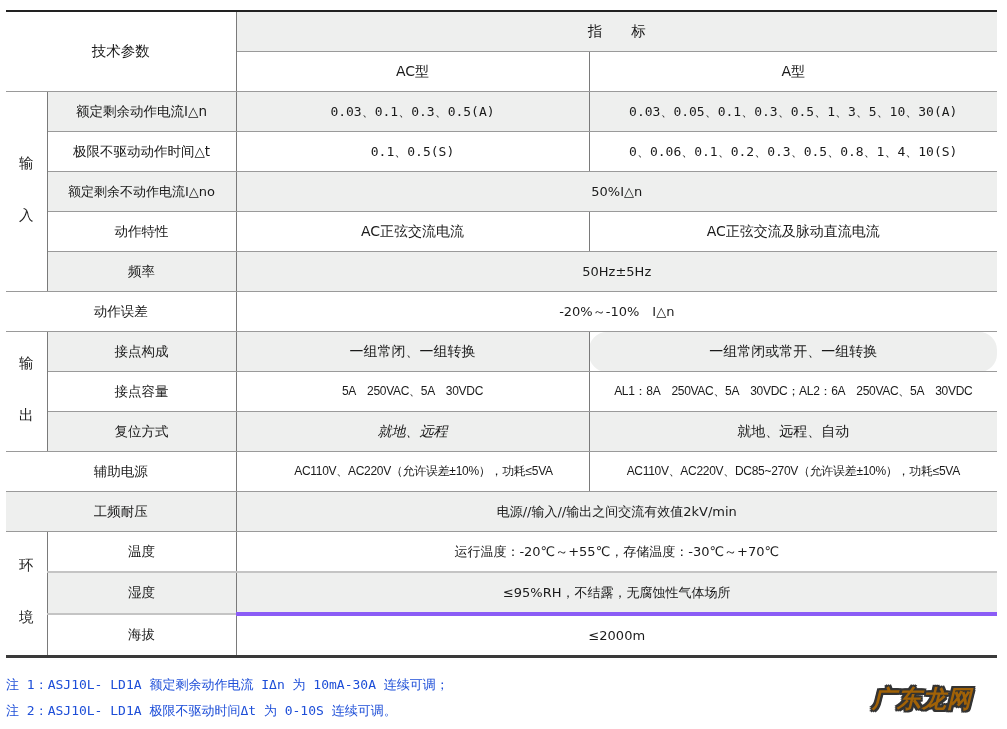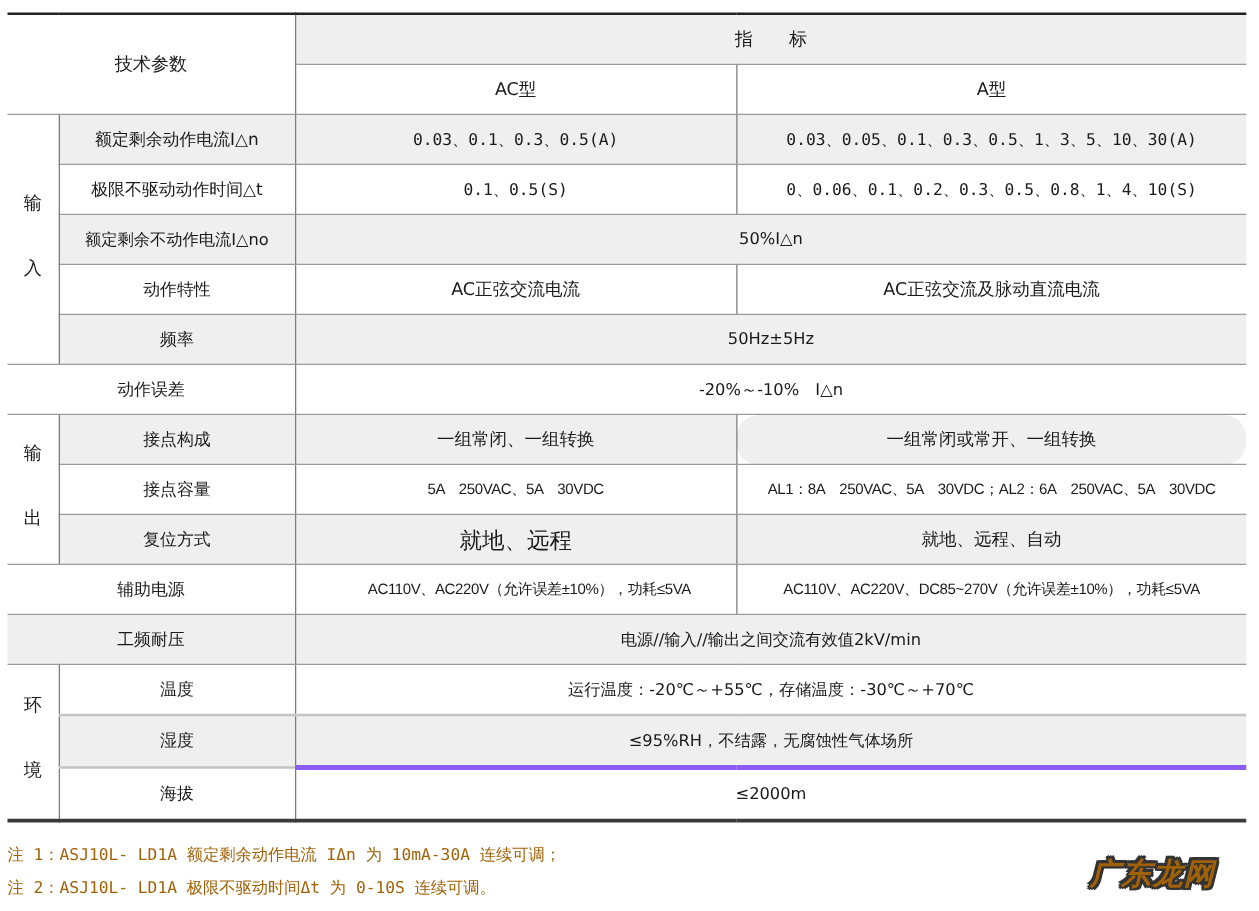--- a/index.html
+++ b/index.html
@@ -13,21 +13,21 @@
                    border-left: 1px solid #7a7a7a; border-right: 1px solid #7a7a7a; white-space: nowrap; }
   .spec-table tr td:first-child { border-left: none; }
   .spec-table tr td:last-child { border-right: none; }
   .spec-table .shade { background: #eeefee; }
   .spec-table .hdr-top td { height: 39px; margin-top: 35px; }
   .spec-table .group { font-size: 14.5px; line-height: 38px; background: #ffffff; }
   .spec-table .val { font-size: 13px; }
   .spec-table .mono { font-family: "DejaVu Sans Mono", "Liberation Mono", monospace; font-size: 13px; text-align: center; }
   .spec-table .narrow { font-family: Liberation Sans, sans-serif; font-size: 13px; letter-spacing: -0.3px; margin-left: 26px; }
   .notes { position: absolute; left: 6px; top: 672px; font-size: 13px; line-height: 26px;
-           font-family: "DejaVu Sans Mono", "Liberation Mono", monospace; color: #a16207; }
+           font-family: "DejaVu Sans Mono", "Liberation Mono", monospace; color: #1d4ed8; }
   .notes div { white-space: nowrap; }
   .watermark { position: absolute; left: 872px; top: 683px; font-size: 24px; font-weight: bold;
                color: #a16207; letter-spacing: 1px;
                text-shadow: -2px -2px 0 #333, 2px -2px 0 #333, -2px 2px 0 #333, 2px 2px 0 #333,
                             0 -2px 0 #333, 0 2px 0 #333, -2px 0 0 #333, 2px 0 0 #333;
                font-family: "DejaVu Sans", sans-serif; font-style: italic; }
 </style>
 </head>
 <body>
 
@@ -84,21 +84,21 @@
     <td class="shade val" style="font-size:14px;">一组常闭、一组转换</td>
     <td class="shade val" style="font-size:14px;border-radius:18px;">一组常闭或常开、一组转换</td>
   </tr>
   <tr>
     <td>接点容量</td>
     <td class="narrow" style="font-size:12px;">5A　250VAC、5A　30VDC</td>
     <td class="narrow" style="font-size:12px;">AL1：8A　250VAC、5A　30VDC；AL2：6A　250VAC、5A　30VDC</td>
   </tr>
   <tr>
     <td class="shade">复位方式</td>
-    <td class="shade val" style="font-size:18px;">就地、远程</td>
+    <td class="shade val" style="font-size:14px;font-style:italic;">就地、远程</td>
     <td class="shade val" style="font-size:14px;">就地、远程、自动</td>
   </tr>
 
   <tr>
     <td colspan="2">辅助电源</td>
     <td class="narrow" style="font-size:12px;padding-left:22px;">AC110V、AC220V（允许误差±10%），功耗≤5VA</td>
     <td class="narrow" style="font-size:12px;">AC110V、AC220V、DC85~270V（允许误差±10%），功耗≤5VA</td>
   </tr>
 
   <tr>

